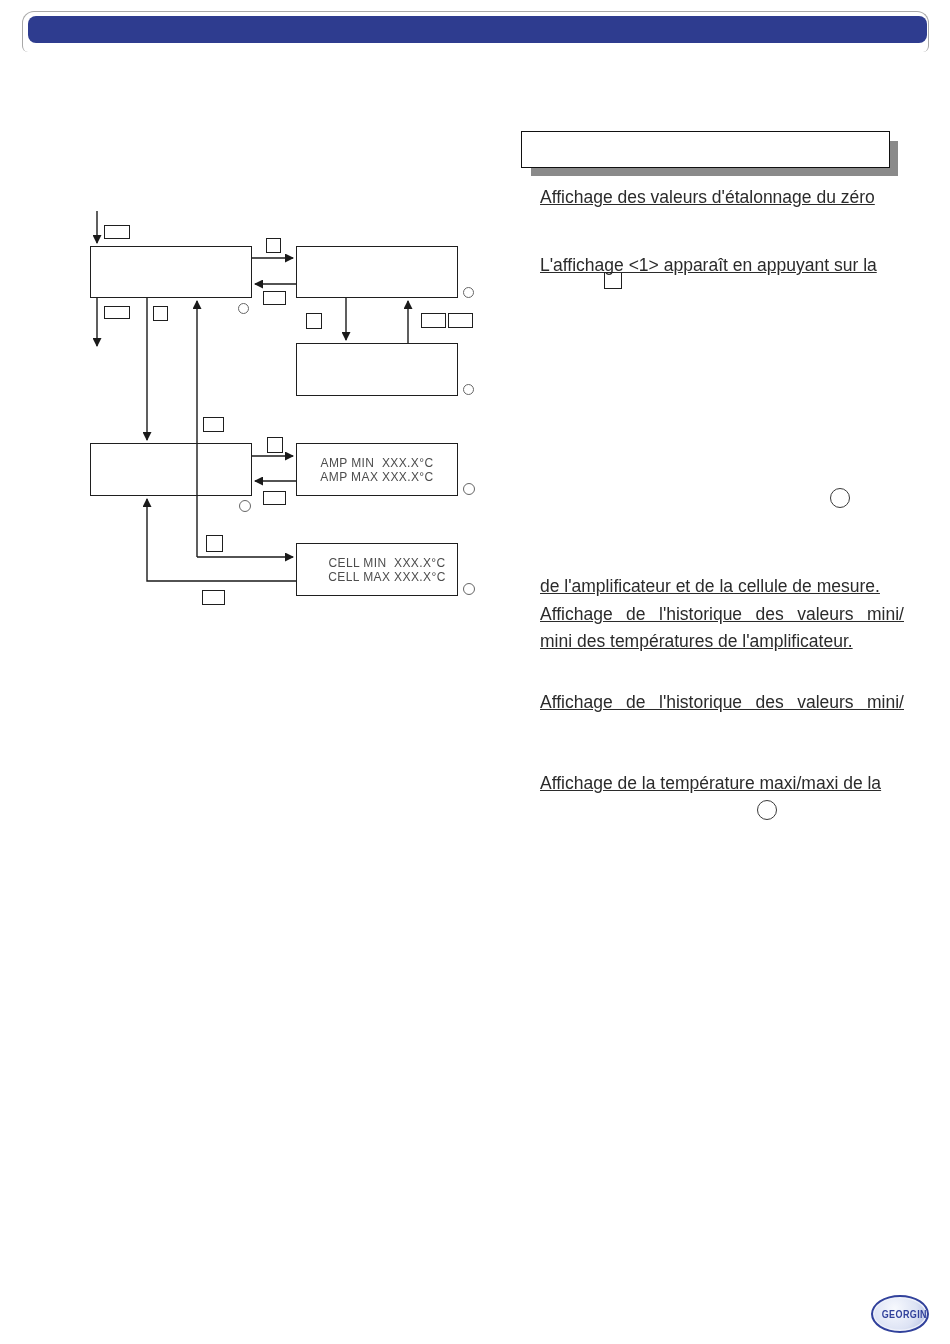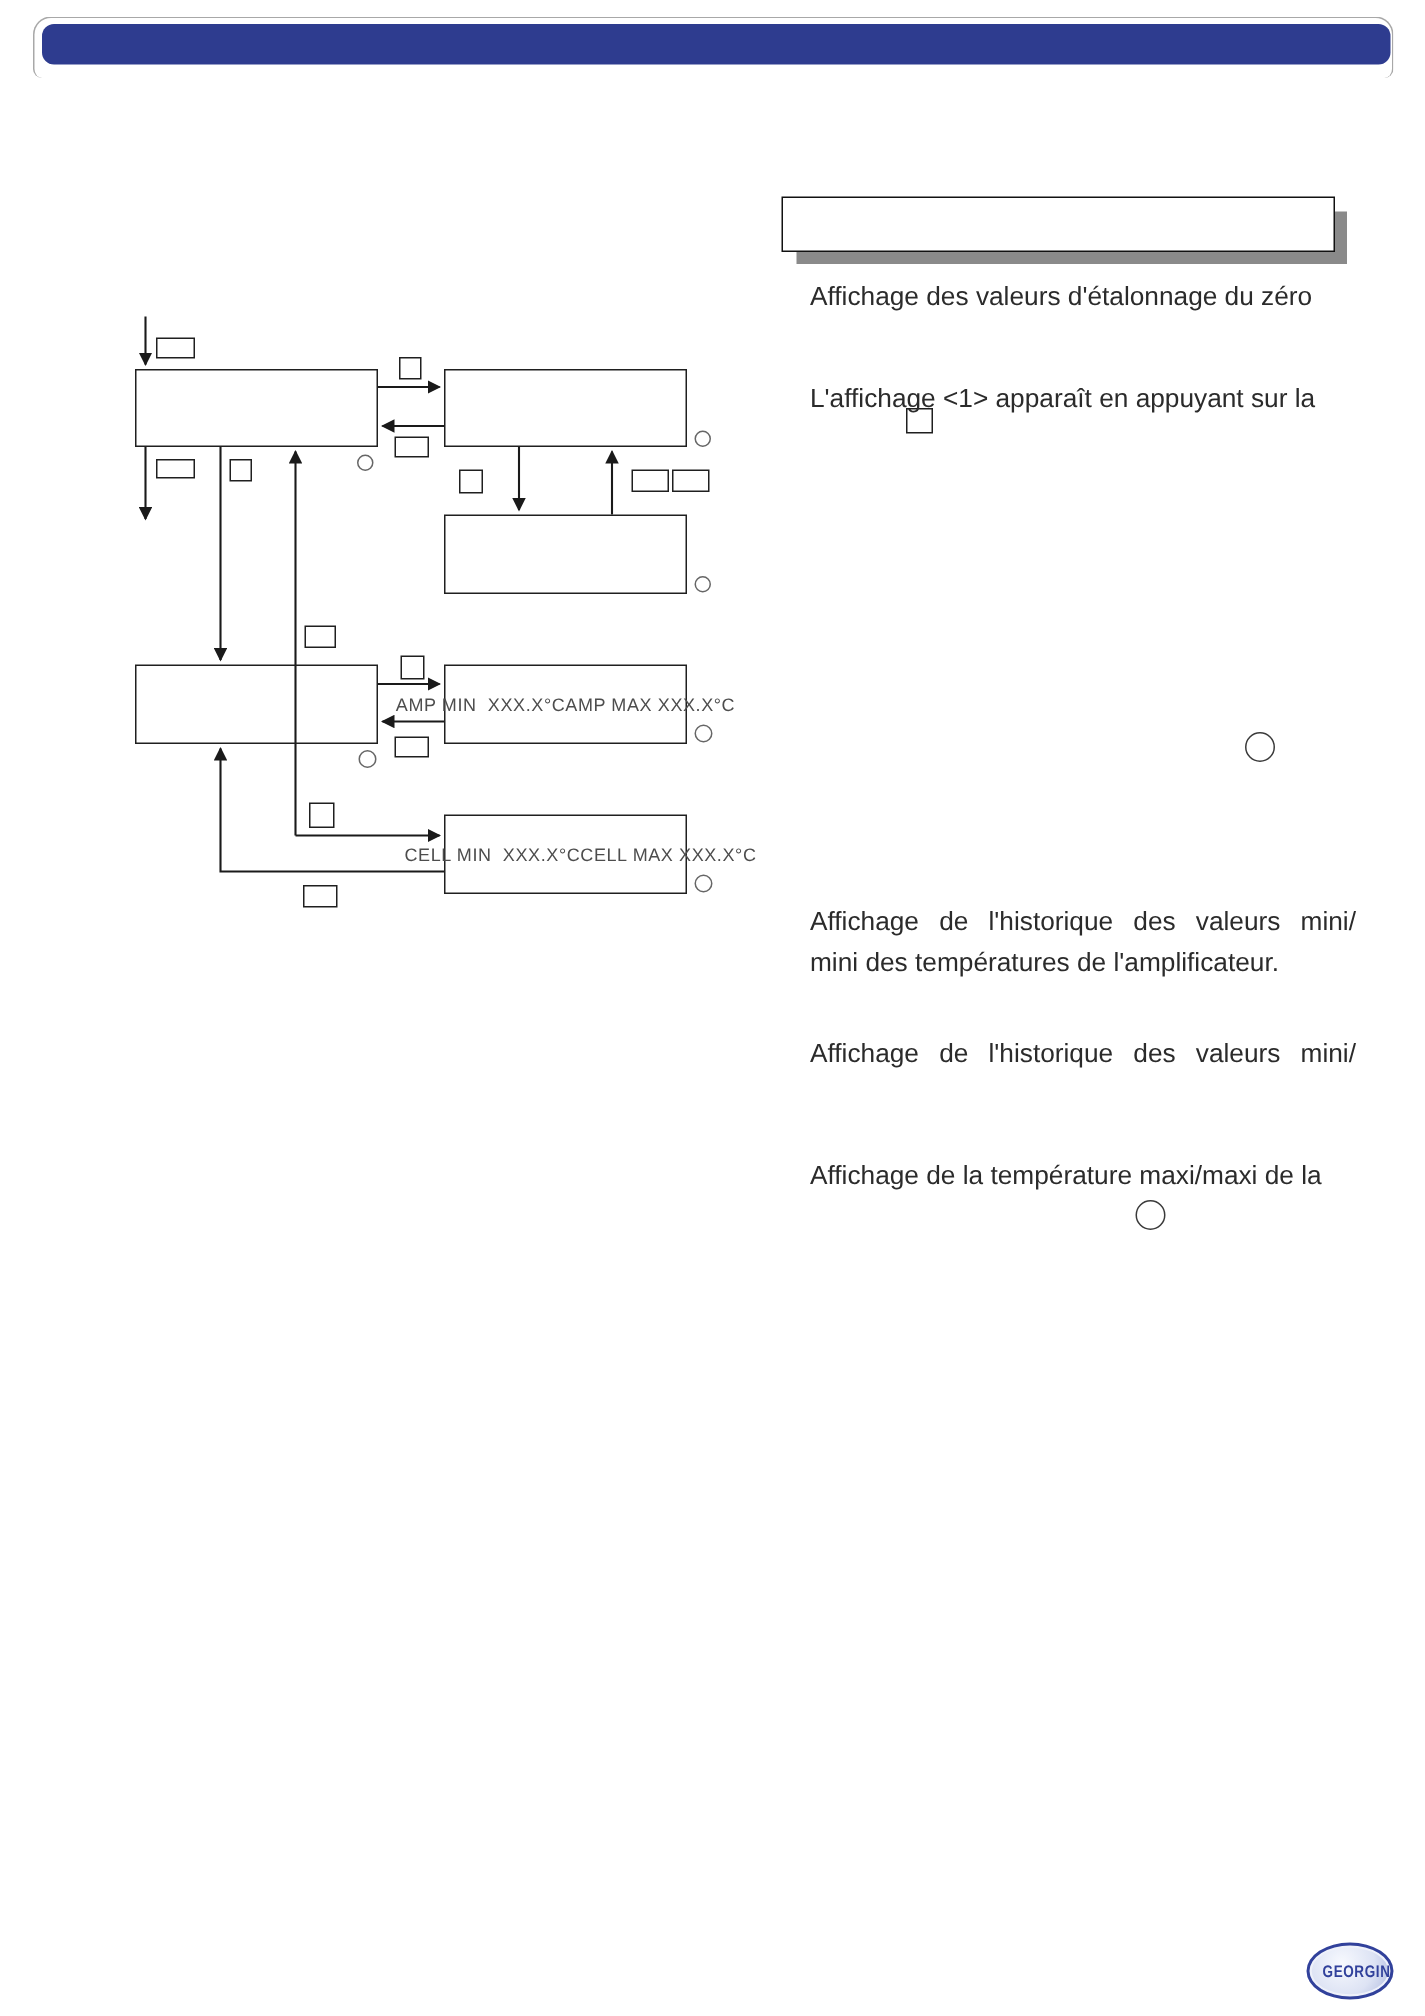--- a/index.html
+++ b/index.html
@@ -39,37 +39,38 @@
     display:flex;align-items:center;justify-content:center;
     font-size:15px;color:var(--text-ink);
   }
   
   .flow-svg{position:absolute;left:80px;top:200px;}
   .dbox{
     position:absolute;border:1.5px solid var(--ink);
     background:transparent;
   }
   .lcd{
-    display:flex;flex-direction:row;align-items:center;justify-content:center;
+    display:flex;flex-direction:column;align-items:center;justify-content:center;
     color:var(--lcd-ink);
     font-size:12px;line-height:14px;letter-spacing:0.4px;
   }
   .lcd-line{white-space:pre;}
   .keybox{
     position:absolute;border:1.4px solid var(--ink);background:#fff;
   }
   .circ{
     position:absolute;border:1.2px solid #666;border-radius:50%;background:#fff;
   }
   .circ.big{border:1.3px solid #3a3a3a;}
   
   .tline{
     position:absolute;left:540px;width:364px;
     font-size:17.5px;line-height:22px;color:var(--text-ink);
     text-align:left;
+    text-decoration:underline;
   }
   .tline.stretch{text-align:justify;text-align-last:justify;}
   
   .logo{
     position:absolute;left:871px;top:1295px;width:58px;height:38px;
     border:2px solid var(--logo-blue);border-radius:50%;
     background:radial-gradient(circle at 40% 35%, #f7f9fe 0%, #dde3f4 55%, #aab6dd 100%);
     box-shadow:inset 0 0 0 1.5px #eef1fa;
     display:flex;align-items:center;justify-content:flex-end;
   }
@@ -146,20 +147,21 @@
   <div class="circ" style="left:238px;top:303px;width:11px;height:11px;"></div>
   <div class="circ" style="left:463px;top:384px;width:11px;height:11px;"></div>
   <div class="circ" style="left:239px;top:500px;width:12px;height:12px;"></div>
   <div class="circ" style="left:463px;top:483px;width:12px;height:12px;"></div>
   <div class="circ" style="left:463px;top:583px;width:12px;height:12px;"></div>
   <div class="circ big" style="left:830px;top:488px;width:20px;height:20px;"></div>
   <div class="circ big" style="left:757px;top:800px;width:20px;height:20px;"></div>
 
   <div class="tline" style="top:186px;">Affichage des valeurs d'étalonnage du zéro</div>
   <div class="tline" style="top:242px;margin-top:12px;">L'affichage &lt;1&gt; apparaît en appuyant sur la</div>
+  <div class="tline" style="top:575px;">de l'amplificateur et de la cellule de mesure.</div>
   <div class="tline stretch" style="top:603px;">Affichage de l'historique des valeurs mini/</div>
   <div class="tline" style="top:630px;">mini des températures de l'amplificateur.</div>
   <div class="tline stretch" style="top:691px;">Affichage de l'historique des valeurs mini/</div>
   <div class="tline" style="top:772px;">Affichage de la température maxi/maxi de la</div>
 
   <div class="logo">
     <span>GEORGIN</span>
   </div>
 
 </div>

